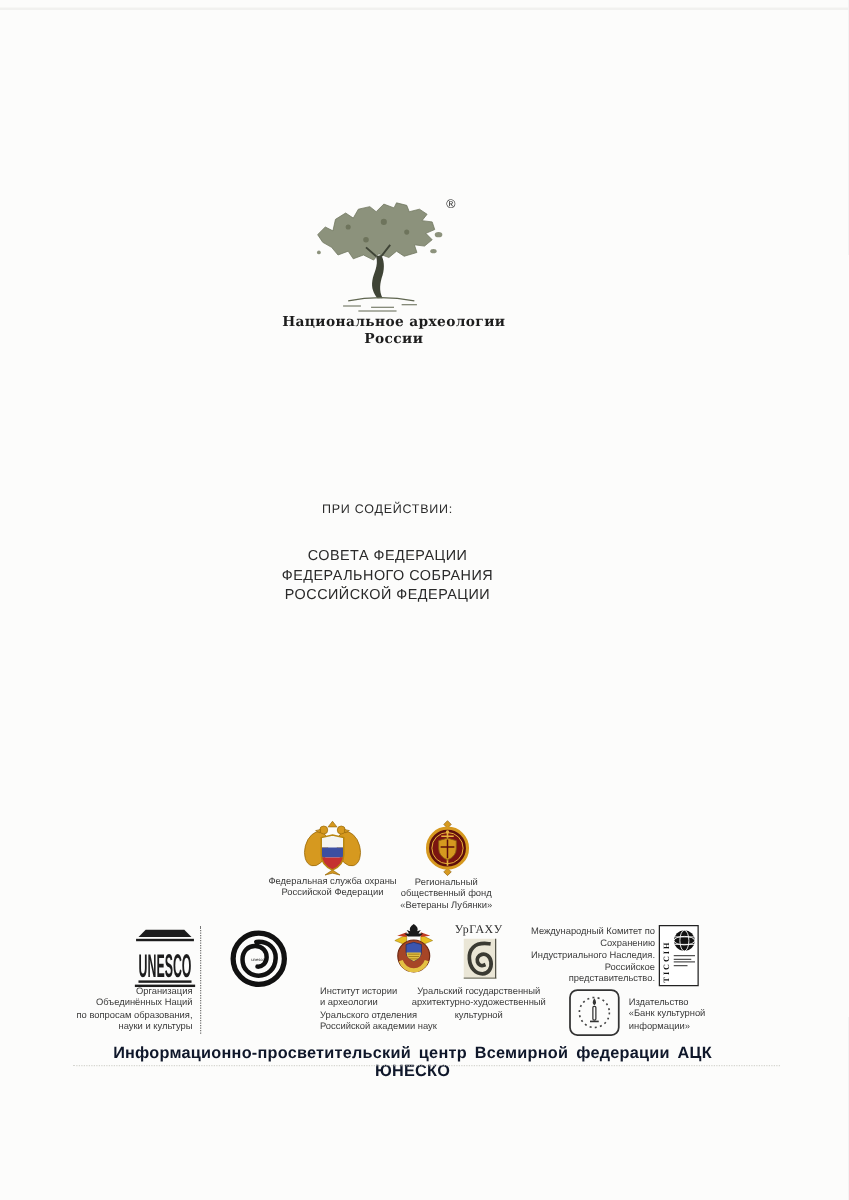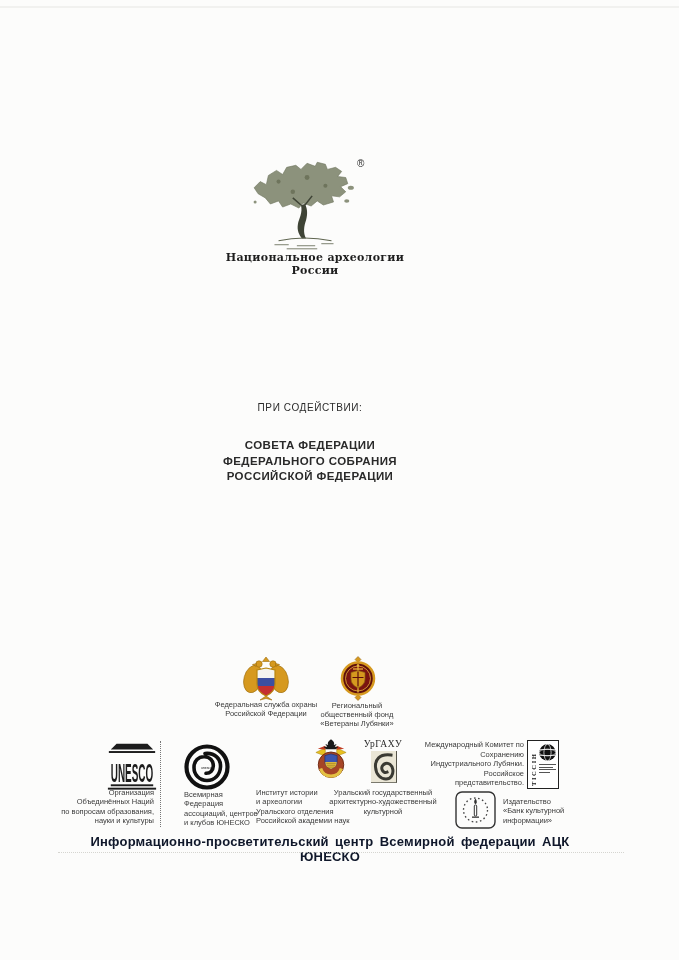--- a/index.html
+++ b/index.html
@@ -19,21 +19,21 @@
     line-height:13px;letter-spacing:.3px;color:#1d1d1d;
   }
 
   
   .assist-heading{
     position:absolute;left:165px;top:402px;width:290px;text-align:center;
     font-size:10px;letter-spacing:.6px;color:#2a2a2a;
   }
   .assist-lines{
     position:absolute;left:165px;top:438px;width:290px;text-align:center;
-    font-size:11.5px;line-height:15.5px;letter-spacing:.4px;color:#2a2a2a;font-weight:bold;
+    font-size:11.5px;line-height:15.5px;letter-spacing:.4px;color:#2a2a2a;
   }
 
   
   .fso-emblem{position:absolute;left:240px;top:655px;width:52px;height:46px;}
   .fso-caption{position:absolute;left:196px;top:700px;width:140px;text-align:center;
     font-size:7.5px;line-height:9px;color:#3a3a3a;}
   .vet-emblem{position:absolute;left:339px;top:656px;width:38px;height:45px;}
   .vet-caption{position:absolute;left:312px;top:701px;width:90px;text-align:center;
     font-size:7.5px;line-height:9px;color:#3a3a3a;}
 
@@ -163,26 +163,20 @@
     <div>науки и культуры</div>
   </div>
 
   <div class="col-sep"></div>
 
   <svg class="wfuca-logo" viewBox="0 0 46 46">
     <circle cx="23" cy="23" r="20.5" fill="none" stroke="#111" stroke-width="4.2"></circle>
     <path d="M21,9.5 C31,8.5 37,15 36.5,23 C36,31 30.5,36.5 23,36.5 C15.5,36.5 10,31 10,23.5 C10,17 14.5,12.5 20.5,12.8 C26,13 29.5,17 29.3,22 C29.1,26.5 26,29.5 22,29.3" fill="none" stroke="#111" stroke-width="3.6" stroke-linecap="round"></path>
     <text x="17" y="25" font-family="Liberation Sans, sans-serif" font-size="3.4" fill="#111">unesco</text>
   </svg>
-  <div class="cap wfuca-caption">
-    <div>Всемирная</div>
-    <div>Федерация</div>
-    <div>ассоциаций, центров</div>
-    <div>и клубов ЮНЕСКО</div>
-  </div>
 
   <svg class="inst-emblem" viewBox="0 0 36 47">
     <polygon points="2,15 12,10 12,19" fill="#e8c020" stroke="#9c7d10" stroke-width="0.5"></polygon>
     <polygon points="34,15 24,10 24,19" fill="#e8c020" stroke="#9c7d10" stroke-width="0.5"></polygon>
     <polygon points="4,11 12,8 12,12" fill="#c23b22"></polygon>
     <polygon points="32,11 24,8 24,12" fill="#c23b22"></polygon>
     <path fill="#1a1a1a" d="M18,1 C15,3 14,5 15,7 L12,6 L14,9 L10,9 L13,11.5 L23,11.5 L26,9 L22,9 L24,6 L21,7 C22,5 21,3 18,1 Z"></path>
     <circle cx="18" cy="28" r="13.5" fill="#a64526" stroke="#6e2812" stroke-width="1"></circle>
     <path d="M7,32 A11.5,11.5 0 0 0 29,32" stroke="#e4c143" stroke-width="3.5" fill="none"></path>
     <path d="M18,16.5 l6.5,1.8 v6 q0,5.5 -6.5,8 q-6.5,-2.5 -6.5,-8 v-6 z" fill="#3c55ae" stroke="#20306b" stroke-width="0.7"></path>
@@ -204,21 +198,21 @@
   </div>
   <div class="cap urgakhu-caption">
     <div>Уральский государственный</div>
     <div>архитектурно-художественный</div>
     <div>культурной</div>
   </div>
 
   <div class="cap ticcih-caption">
     <div>Международный Комитет по</div>
     <div>Сохранению</div>
-    <div>Индустриального Лубянки.</div>
+    <div>Индустриального Наследия.</div>
     <div>Российское</div>
     <div>представительство.</div>
   </div>
   <div class="ticcih-box">
     <span class="ticcih-vertical">TICCIH</span>
     <svg class="ticcih-globe" viewBox="0 0 19 19">
       <circle cx="9.5" cy="9.5" r="8.3" fill="#111"></circle>
       <ellipse cx="9.5" cy="9.5" rx="8.3" ry="3.4" fill="none" stroke="#fff" stroke-width="0.7"></ellipse>
       <ellipse cx="9.5" cy="9.5" rx="3.6" ry="8.3" fill="none" stroke="#fff" stroke-width="0.7"></ellipse>
       <path d="M1.5,6.5 h16 M1.5,12.5 h16" stroke="#fff" stroke-width="0.7"></path>

